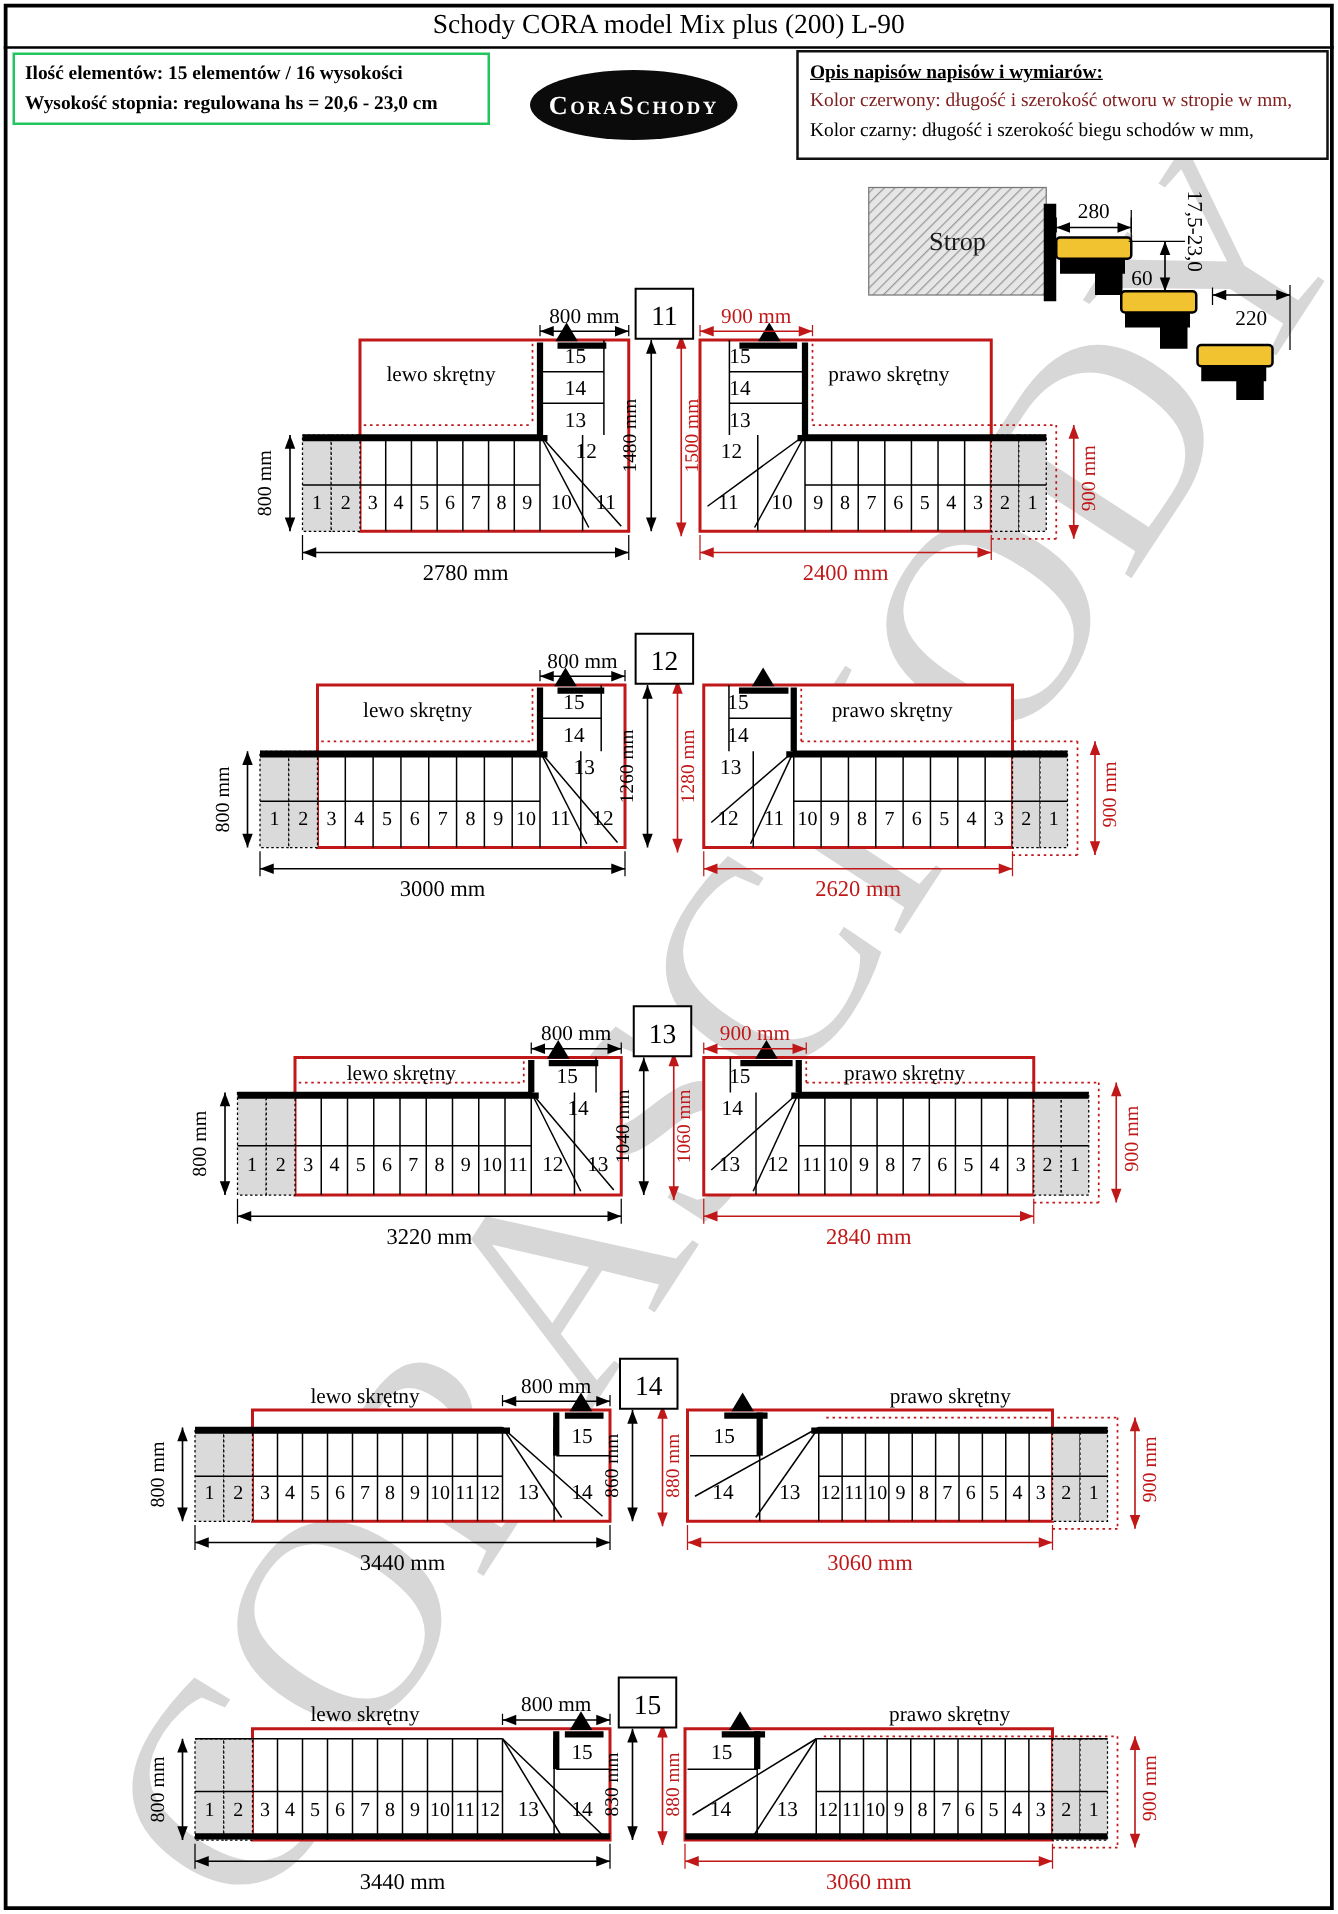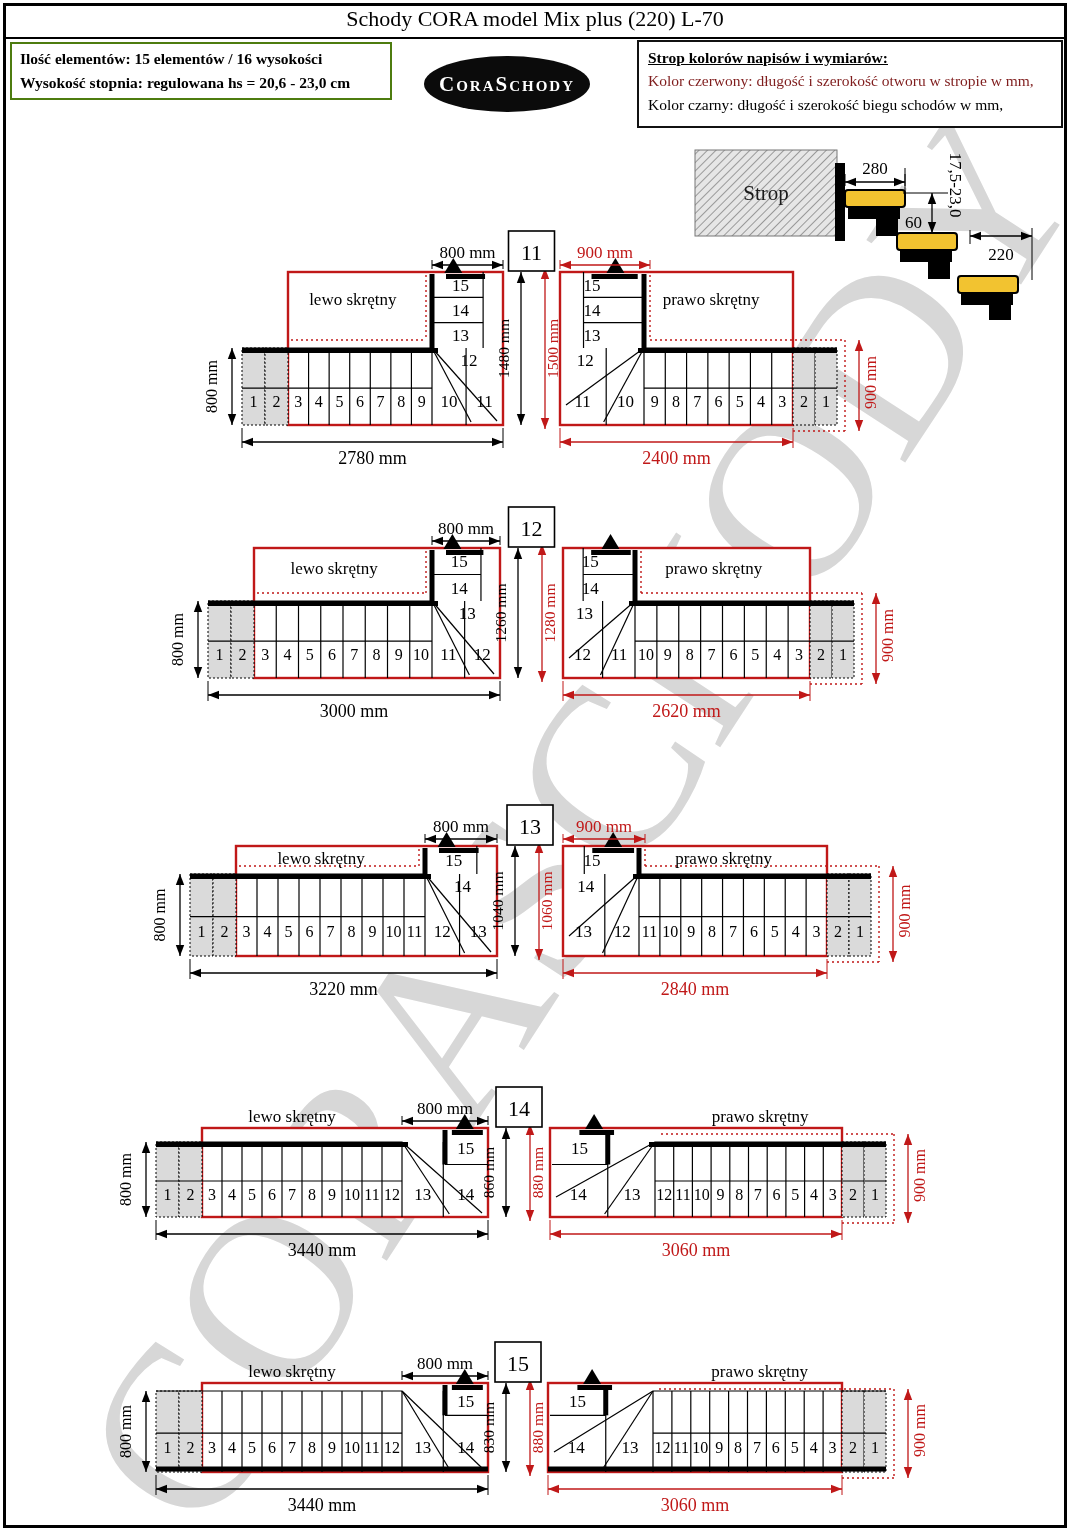--- a/index.html
+++ b/index.html
@@ -1,54 +1,54 @@
 <!DOCTYPE html>
 <html><head>
 <meta charset="utf-8">
 <style>
   html,body{margin:0;padding:0;background:#fff;}
   #page{position:relative;width:1070px;height:1531px;background:#fff;overflow:hidden;
         font-family:"Liberation Serif",serif;color:#000;}
   #frame{position:absolute;left:3px;top:3px;right:3px;bottom:3px;border:3px solid #000;z-index:3;pointer-events:none;}
   #title{position:absolute;left:0;top:6px;width:100%;text-align:center;font-size:22px;z-index:4;}
   #title-sep{position:absolute;left:3px;top:37px;width:1064px;height:0;border-top:2px solid #000;z-index:4;}
-  #info-box{position:absolute;left:10px;top:42px;width:362px;border:2px solid #4d7c0f;padding:3px 8px;
+  #info-box{position:absolute;left:10px;top:42px;width:362px;border:2px solid #22c55e;padding:3px 8px;
             font-size:15.5px;font-weight:600;line-height:1.55;z-index:4;background:#fff;}
   #legend-box{position:absolute;left:637px;top:40px;width:404px;border:2px solid #111;padding:4px 9px;
             font-size:15.5px;line-height:1.5;z-index:4;background:#fff;height:76px;}
   #legend-box .heading{font-weight:600;text-decoration:underline;}
   .red-text{color:#7f1d1d;}
   #logo{position:absolute;left:424px;top:56px;width:166px;height:56px;background:#0b0b0b;border-radius:50%;
         display:flex;align-items:center;justify-content:center;z-index:4;}
   #logo span{color:#fff;font-variant:small-caps;font-weight:bold;font-size:21px;letter-spacing:2px;}
   #watermark{position:absolute;left:120px;top:1330px;width:1800px;white-space:nowrap;
         font-size:235px;color:#d7d7d7;z-index:1;transform:rotate(-57deg);transform-origin:40px 50%;
         font-family:"Liberation Serif",serif;}
   #drw{position:absolute;left:0;top:0;z-index:2;}
   #drw text{font-family:"Liberation Serif",serif;}
 </style>
 </head>
 <body>
 
 <div id="page">
   <div id="frame"></div>
-  <div id="title">Schody CORA model Mix plus (220) L-70</div>
+  <div id="title">Schody CORA model Mix plus (200) L-90</div>
   <div id="title-sep"></div>
 
   <div id="info-box">
     <div>Ilość elementów: 15 elementów / 16 wysokości</div>
     <div>Wysokość stopnia: regulowana  hs = 20,6 - 23,0 cm</div>
   </div>
 
   <div id="logo">
     <span>CoraSchody</span>
   </div>
 
   <div id="legend-box">
-    <div class="heading">Strop kolorów napisów i wymiarów:</div>
+    <div class="heading">Opis napisów napisów i wymiarów:</div>
     <div class="red-text">Kolor czerwony:  długość i szerokość otworu w stropie w mm,</div>
     <div>Kolor czarny:  długość i szerokość biegu schodów w mm,</div>
   </div>
 
   <div id="watermark">CORASCHODY</div>
 
   <svg id="drw" width="1070" height="1531">
       <g>
         <g>
           <rect x="288" y="272" width="215" height="153" fill="#fff" stroke="#c01818" stroke-width="2.4"></rect>

